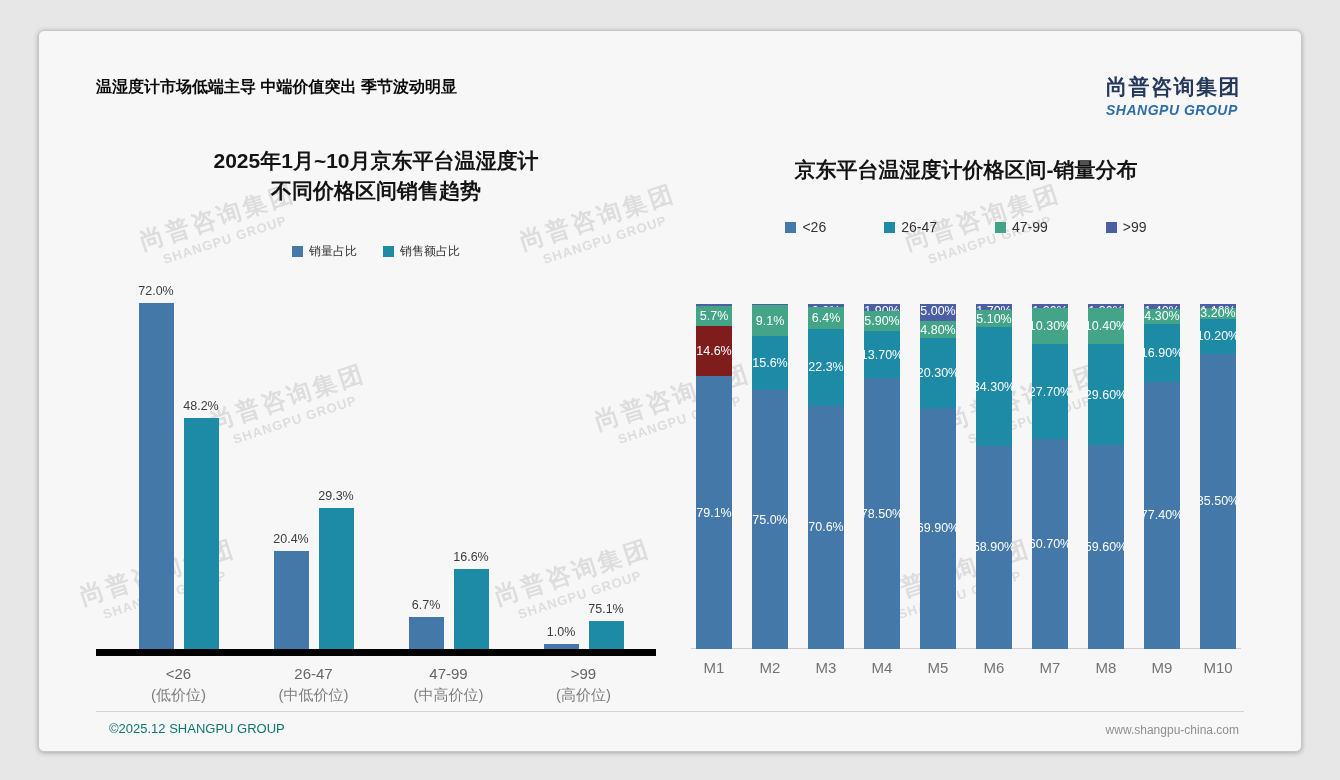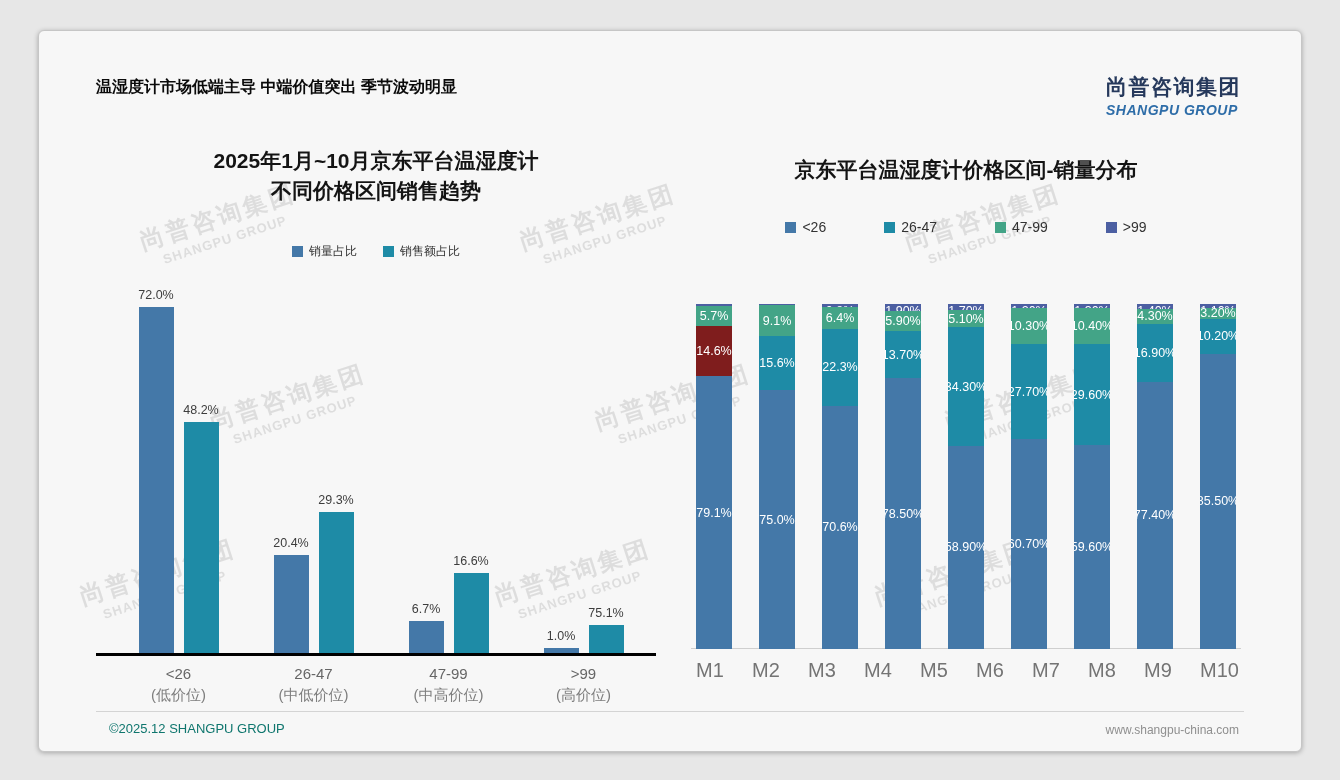--- a/index.html
+++ b/index.html
@@ -37,21 +37,21 @@
   .legend-row { position:absolute; display:flex; justify-content:center;
                 align-items:center; }
   .lc-legend { left:57px; top:212px; width:560px; gap:26px; }
   .rc-legend { left:652px; top:188px; width:550px; gap:58px; }
   .legend-item { display:flex; align-items:center; gap:6px; font-size:12px; color:#333; }
   .rc-legend .legend-item { font-size:14px; }
   .legend-swatch { width:11px; height:11px; flex:none; }
 
   
   .lc-plot { position:absolute; left:57px; top:265px; width:560px; height:360px;
-             border-bottom:3px solid #000000; display:flex; align-items:flex-end;
+             border-bottom:7px solid #000000; display:flex; align-items:flex-end;
              padding-left:15px; }
   .bar-group { width:135px; display:flex; justify-content:center;
                align-items:flex-end; gap:10px; height:100%; }
   .gbar { width:35px; position:relative; }
   .gbar-label { position:absolute; top:-19px; left:50%; transform:translateX(-50%);
                 font-size:12.5px; color:#3d3d3d; white-space:nowrap; }
   .lc-xaxis { position:absolute; left:57px; top:632px; width:560px; display:flex;
               padding-left:15px; }
   .xcat { width:135px; text-align:center; font-size:15px; color:#666;
           line-height:21px; }
@@ -63,21 +63,21 @@
   .rc-plot { width:540px; height:345px; margin:0 auto; display:flex;
              justify-content:space-between; }
   .scol { width:36px; height:100%; display:flex; flex-direction:column;
           overflow:hidden; }
   .sseg { display:flex; align-items:center; justify-content:center; min-height:0; }
   .scol .sseg:first-child { align-items:flex-start; }
   .sseg-label { font-size:12.5px; color:#fff; white-space:nowrap; flex:none; }
   .rc-xaxis { position:absolute; left:652px; top:628px; width:550px; }
   .rc-xaxis-inner { width:540px; margin:0 auto; display:flex;
                     justify-content:space-between; }
-  .sxl { width:36px; font-size:20px; color:#747474;
+  .sxl { width:36px; text-align:center; font-size:15px; color:#747474;
          white-space:nowrap; }
 
   
   .footer-line { position:absolute; left:57px; right:57px; top:680px;
                  border-top:1px solid #d4d4d4; }
   .footer-left { position:absolute; left:70px; top:690px; font-size:13px; color:#0f766e; }
   .footer-right { position:absolute; right:62px; top:692px; font-size:12px; color:#8f8f8f; }
 </style>
 </head>
 <body>
@@ -264,20 +264,34 @@
             <div class="sseg-label">1.90%</div>
           </div>
           <div class="sseg" style="height: 5.9%; background: rgb(67, 164, 135);">
             <div class="sseg-label">5.90%</div>
           </div>
           <div class="sseg" style="height: 13.7%; background: rgb(30, 139, 166);">
             <div class="sseg-label">13.70%</div>
           </div>
           <div class="sseg" style="height: 78.5%; background: rgb(68, 120, 168);">
             <div class="sseg-label">78.50%</div>
+          </div>
+        </div>
+        <div class="scol">
+          <div class="sseg" style="height: 5%; background: rgb(76, 95, 162);">
+            <div class="sseg-label">5.00%</div>
+          </div>
+          <div class="sseg" style="height: 4.8%; background: rgb(67, 164, 135);">
+            <div class="sseg-label">4.80%</div>
+          </div>
+          <div class="sseg" style="height: 20.3%; background: rgb(30, 139, 166);">
+            <div class="sseg-label">20.30%</div>
+          </div>
+          <div class="sseg" style="height: 69.9%; background: rgb(68, 120, 168);">
+            <div class="sseg-label">69.90%</div>
           </div>
         </div>
         <div class="scol">
           <div class="sseg" style="height: 1.7%; background: rgb(76, 95, 162);">
             <div class="sseg-label">1.70%</div>
           </div>
           <div class="sseg" style="height: 5.1%; background: rgb(67, 164, 135);">
             <div class="sseg-label">5.10%</div>
           </div>
           <div class="sseg" style="height: 34.3%; background: rgb(30, 139, 166);">

